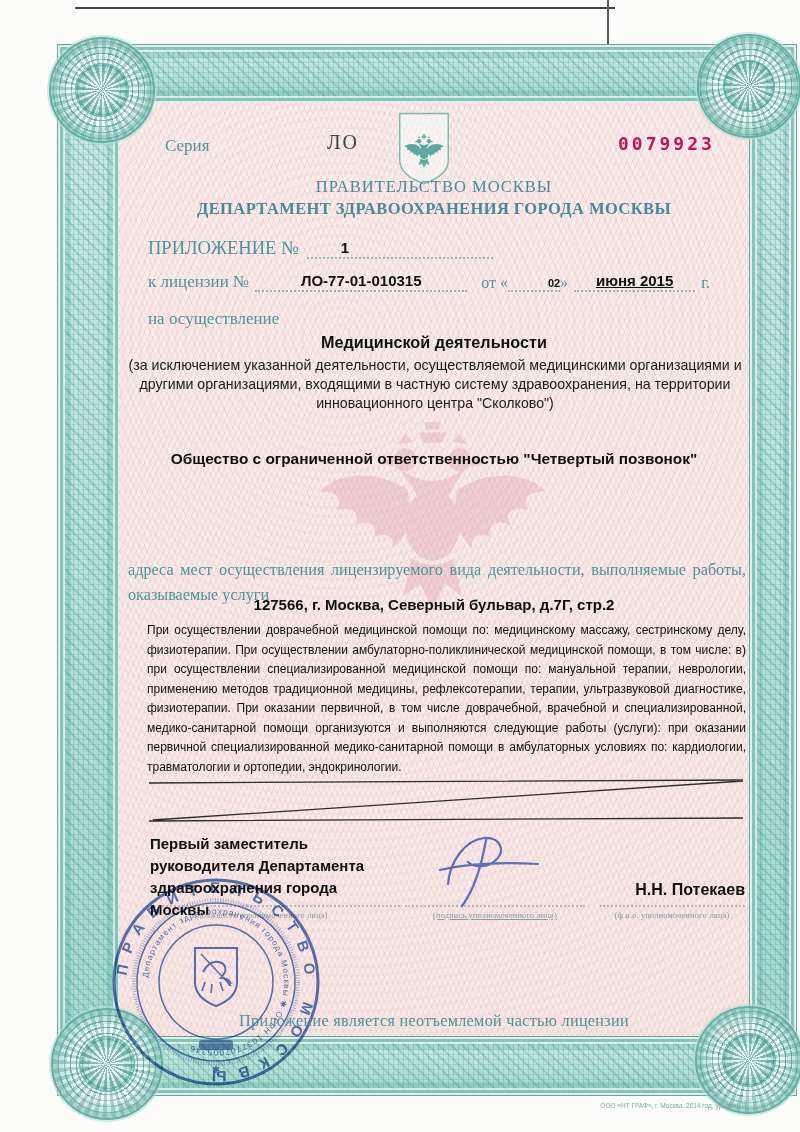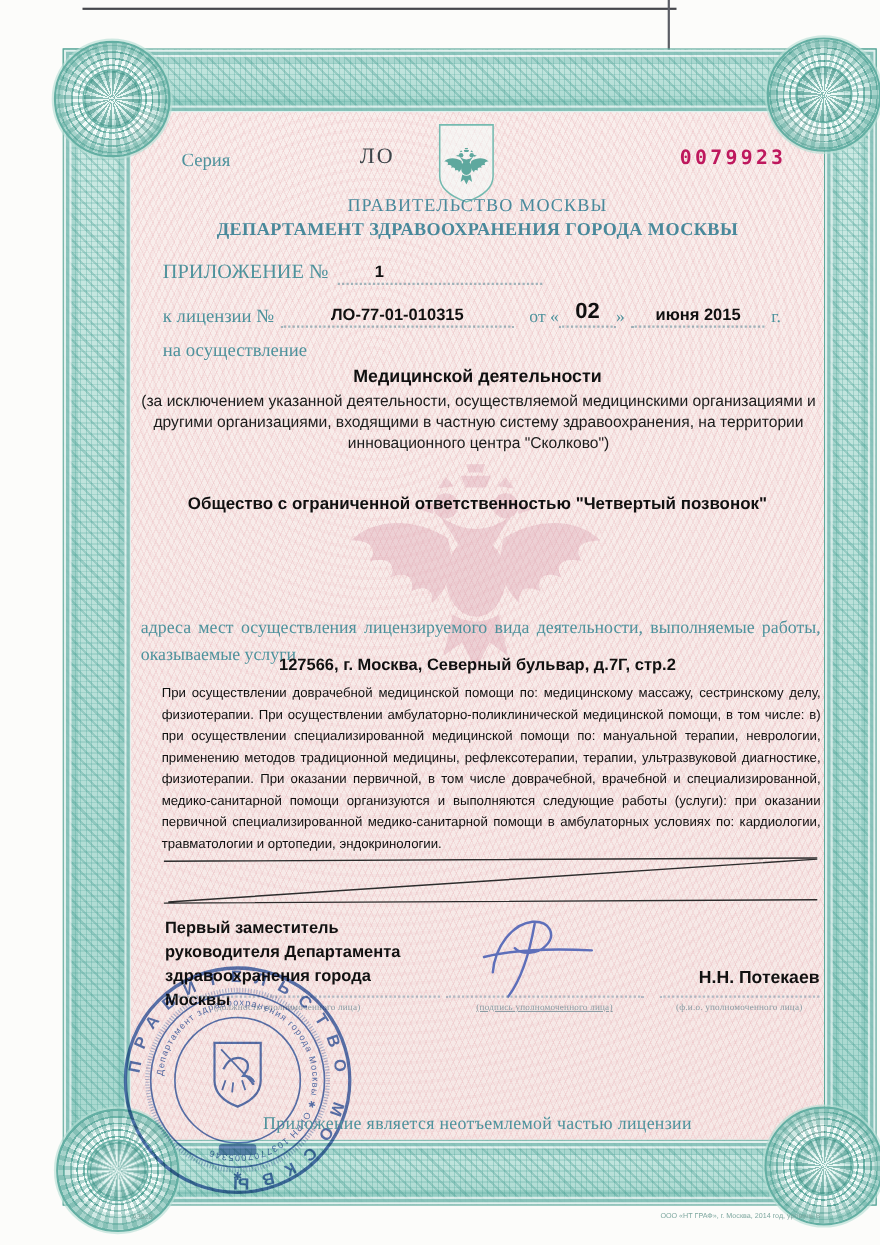--- a/index.html
+++ b/index.html
@@ -115,25 +115,25 @@
   </div>
 
   <div class="rowflex" style="left:148px;top:272px;width:562px;">
     <span class="teal" style="font-size:17px;margin-right:6px;white-space:nowrap;">к лицензии №</span>
     <span class="field" style="width:212px;">
       <span class="sans bold" style="font-size:15px;">ЛО-77-01-010315</span>
     </span>
     <span class="teal" style="font-size:16px;margin:0 4px 0 14px;">от</span>
     <span class="teal" style="font-size:16px;">«</span>
     <span class="field" style="width:52px;">
-      <span class="sans bold" style="font-size:20px;">02</span>
+      <span class="sans bold" style="font-size:11px;padding-left:40px;">02</span>
     </span>
     <span class="teal" style="font-size:16px;margin-right:6px;">»</span>
     <span class="field" style="flex:1;">
-      <span class="sans bold" style="font-size:15px;">июня 2015</span>
+      <span class="sans bold" style="font-size:15px;text-decoration:underline;">июня 2015</span>
     </span>
     <span class="teal" style="font-size:16px;margin-left:6px;">г.</span>
   </div>
 
   <div class="abs teal" style="left:148px;top:309px;font-size:17px;">на осуществление</div>
   <div class="abs ctr sans bold" style="top:333px;font-size:16.2px;">Медицинской деятельности</div>
   <div class="abs sans" style="left:127px;top:356px;width:616px;text-align:center;font-size:14.2px;line-height:19.2px;color:#1b1b1b;">(за исключением указанной деятельности, осуществляемой медицинскими организациями и другими организациями, входящими в частную систему здравоохранения, на территории инновационного центра "Сколково")</div>
 
   <div class="abs ctr sans bold" style="top:450px;font-size:15.4px;">Общество с ограниченной ответственностью "Четвертый позвонок"</div>
 

